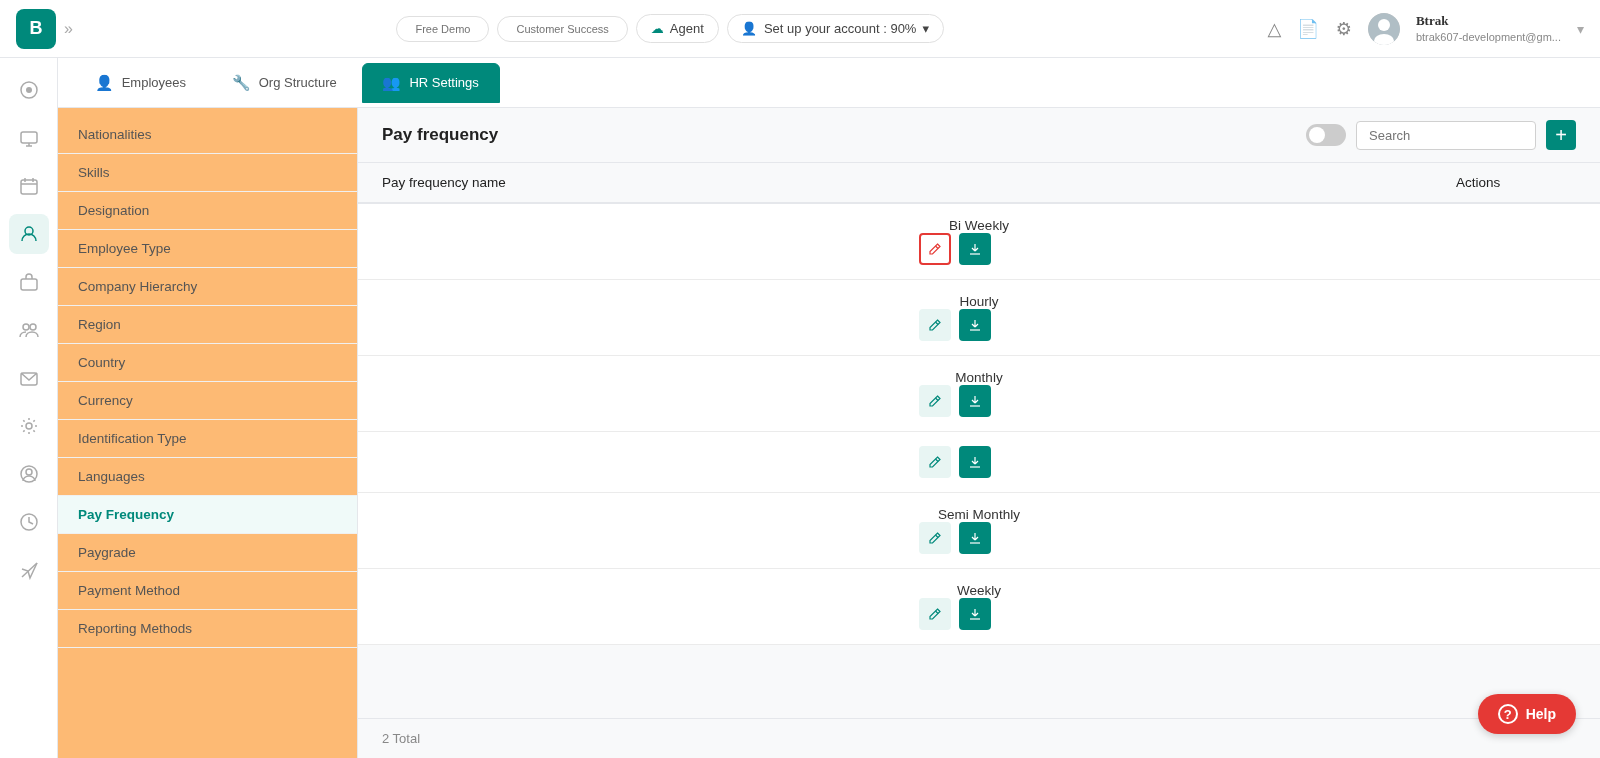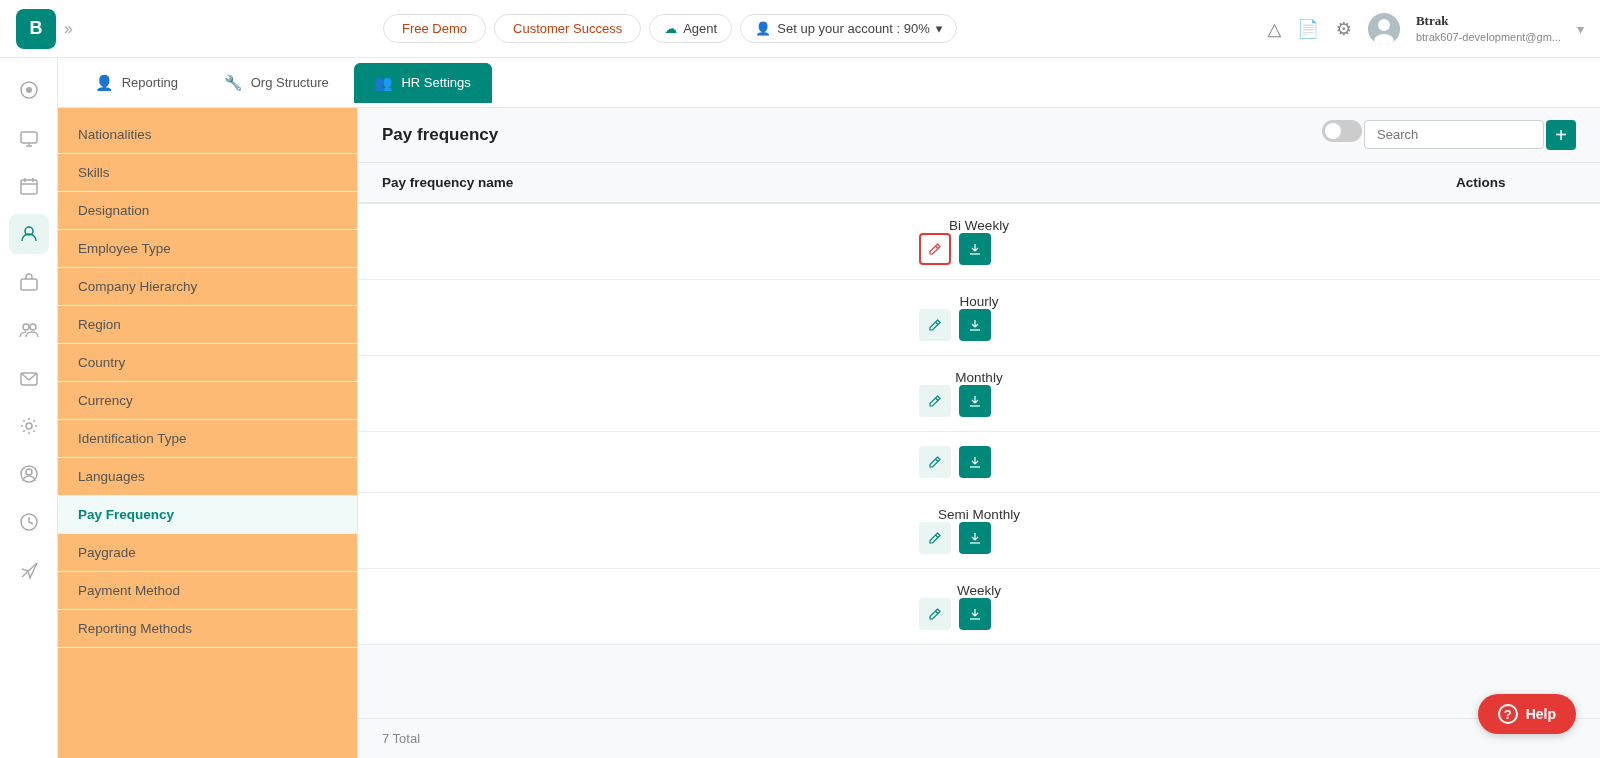--- a/index.html
+++ b/index.html
@@ -12,21 +12,21 @@
       position: relative; z-index: 10;
     }
     .topbar-logo {
       width: 40px; height: 40px; background: #00897b; border-radius: 8px;
       display: flex; align-items: center; justify-content: center; color: #fff; font-weight: bold; font-size: 18px; flex-shrink: 0;
     }
     .topbar-logo-arrow { margin-left: 8px; color: #aaa; font-size: 16px; }
     .topbar-center { flex: 1; display: flex; align-items: center; justify-content: center; gap: 8px; }
     .topbar-btn {
       padding: 6px 18px; border: 1px solid #e0e0e0; border-radius: 20px;
-      background: #fff; cursor: pointer; font-size: 13px; color: #c2410c;
+      background: #fff; cursor: pointer; font-size: 11px; color: #737373;
     }
     .topbar-icon-btn {
       display: flex; align-items: center; gap: 6px; padding: 6px 14px;
       border: 1px solid #e0e0e0; border-radius: 20px; background: #fff;
       cursor: pointer; font-size: 13px; color: #444;
     }
     .topbar-icon-btn .icon { color: #00897b; }
     .topbar-right { display: flex; align-items: center; gap: 16px; }
     .topbar-right-icon { font-size: 18px; color: #888; cursor: pointer; }
     .user-avatar { width: 32px; height: 32px; border-radius: 50%; background: #ccc; display: flex; align-items: center; justify-content: center; overflow: hidden; }
@@ -80,21 +80,21 @@
 
     
     .right-panel { flex: 1; display: flex; flex-direction: column; overflow: hidden; background: #f8f9fa; }
 
     
     .panel-header {
       display: flex; align-items: center; justify-content: space-between;
       padding: 12px 24px; background: #f8f9fa; border-bottom: 1px solid #e5e7eb;
     }
     .panel-title { font-size: 17px; font-weight: 700; color: #222; }
-    .panel-header-right { display: flex; align-items: flex-start; gap: 2px; }
+    .panel-header-right { display: flex; align-items: center; gap: 10px; }
     .toggle-switch {
       width: 40px; height: 22px; background: #ccc; border-radius: 11px;
       position: relative; cursor: pointer;
     }
     .toggle-switch::after {
       content: ''; position: absolute; top: 3px; left: 3px;
       width: 16px; height: 16px; background: #fff; border-radius: 50%;
     }
     .search-input {
       border: 1px solid #d0d0d0; border-radius: 4px; padding: 6px 12px;
@@ -103,21 +103,21 @@
     .add-btn {
       width: 30px; height: 30px; background: #00897b; border-radius: 4px;
       display: flex; align-items: center; justify-content: center; color: #fff;
       cursor: pointer; font-size: 20px; font-weight: 300;
     }
 
     
     .data-table { flex: 1; overflow-y: auto; }
     .table-header {
       display: flex; background: #f8f9fa; padding: 12px 24px;
-      border-bottom: 2px solid #e5e7eb; font-weight: 700; font-size: 13.5px; color: #222;
+      border-bottom: 2px solid #e5e7eb; font-weight: 400; font-size: 13.5px; color: #222;
     }
     .col-name { flex: 1; }
     .col-actions { width: 120px; }
     .table-row {
       display: flex; align-items: center; padding: 14px 24px;
       border-bottom: 1px solid #ebebeb; background: #fff; flex-direction: column;
     }
     .table-row:nth-child(odd) { background: #fff; }
     .row-name { flex: 1; font-size: 13.5px; color: #333; }
     .row-actions { width: 120px; display: flex; gap: 8px; align-items: center; }
@@ -258,21 +258,21 @@
           <polyline points="18,3 11,18 9,11 3,9" stroke="#aaa" stroke-width="1.5" fill="none"></polyline>
         </svg>
     </div>
   </div>
 
   <div class="content-area">
 
     <div class="tabbar">
       <div class="tab">
         <span class="tab-icon">👤</span>
-        <span>Reporting</span>
+        <span>Employees</span>
       </div>
       <div class="tab">
         <span class="tab-icon">🔧</span>
         <span>Org Structure</span>
       </div>
       <div class="tab active">
         <span class="tab-icon">👥</span>
         <span>HR Settings</span>
       </div>
     </div>
@@ -410,21 +410,21 @@
                   <svg width="14" height="14" viewBox="0 0 14 14" fill="none">
                     <path d="M7 2v7M7 9l-3-3M7 9l3-3" stroke="#fff" stroke-width="1.2"></path>
                     <line x1="2" y1="12" x2="12" y2="12" stroke="#fff" stroke-width="1.2"></line>
                   </svg>
                 </button>
               </div>
             </div>
           </div>
 
         <div class="panel-footer">
-          <span>7 Total</span>
+          <span>2 Total</span>
         </div>
       </div>
 
     </div>
   </div>
 </div>
 
 <div class="help-btn">
   <span style="width:20px;height:20px;border-radius:50%;border:2px solid #fff;display:inline-flex;align-items:center;justify-content:center;font-size:13px;">?</span>
   <span>Help</span>

